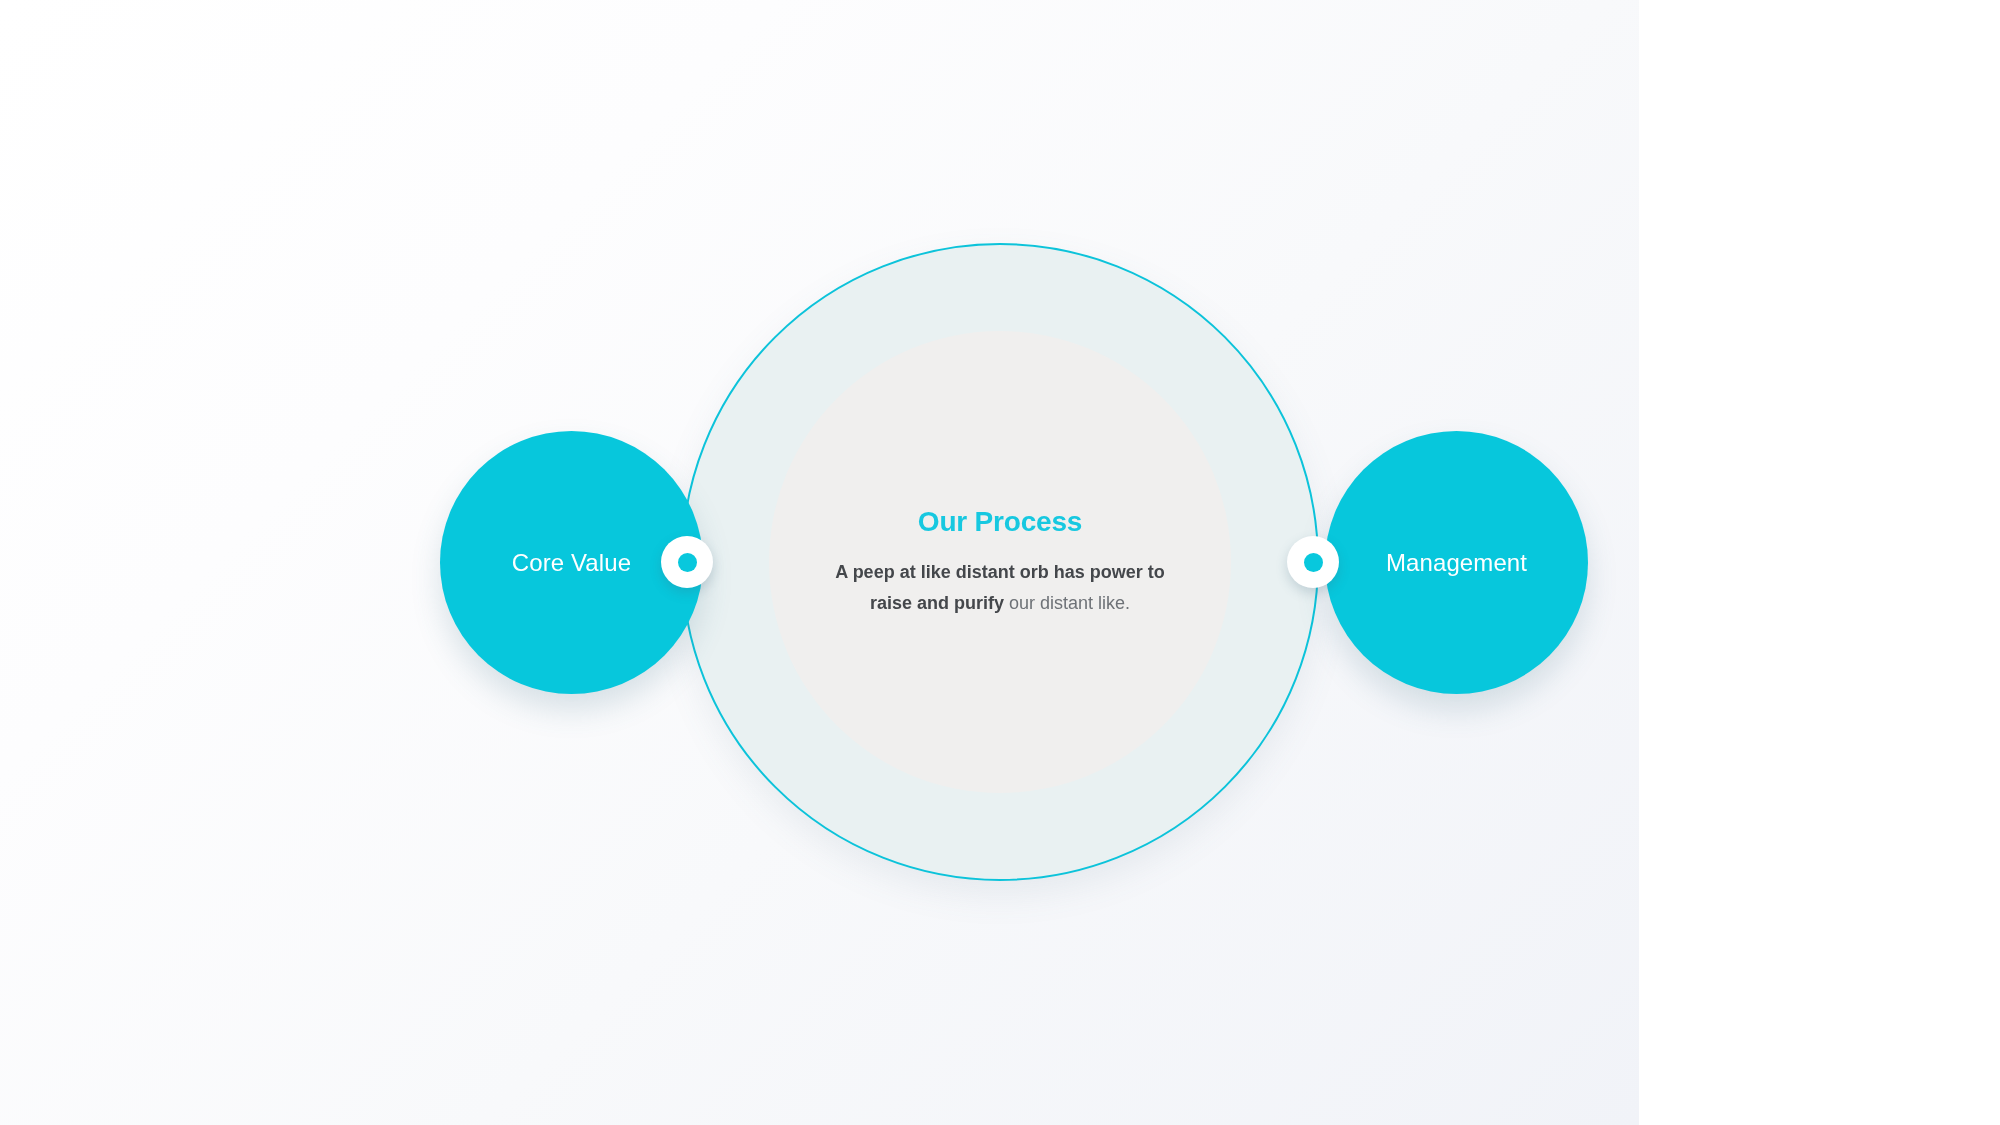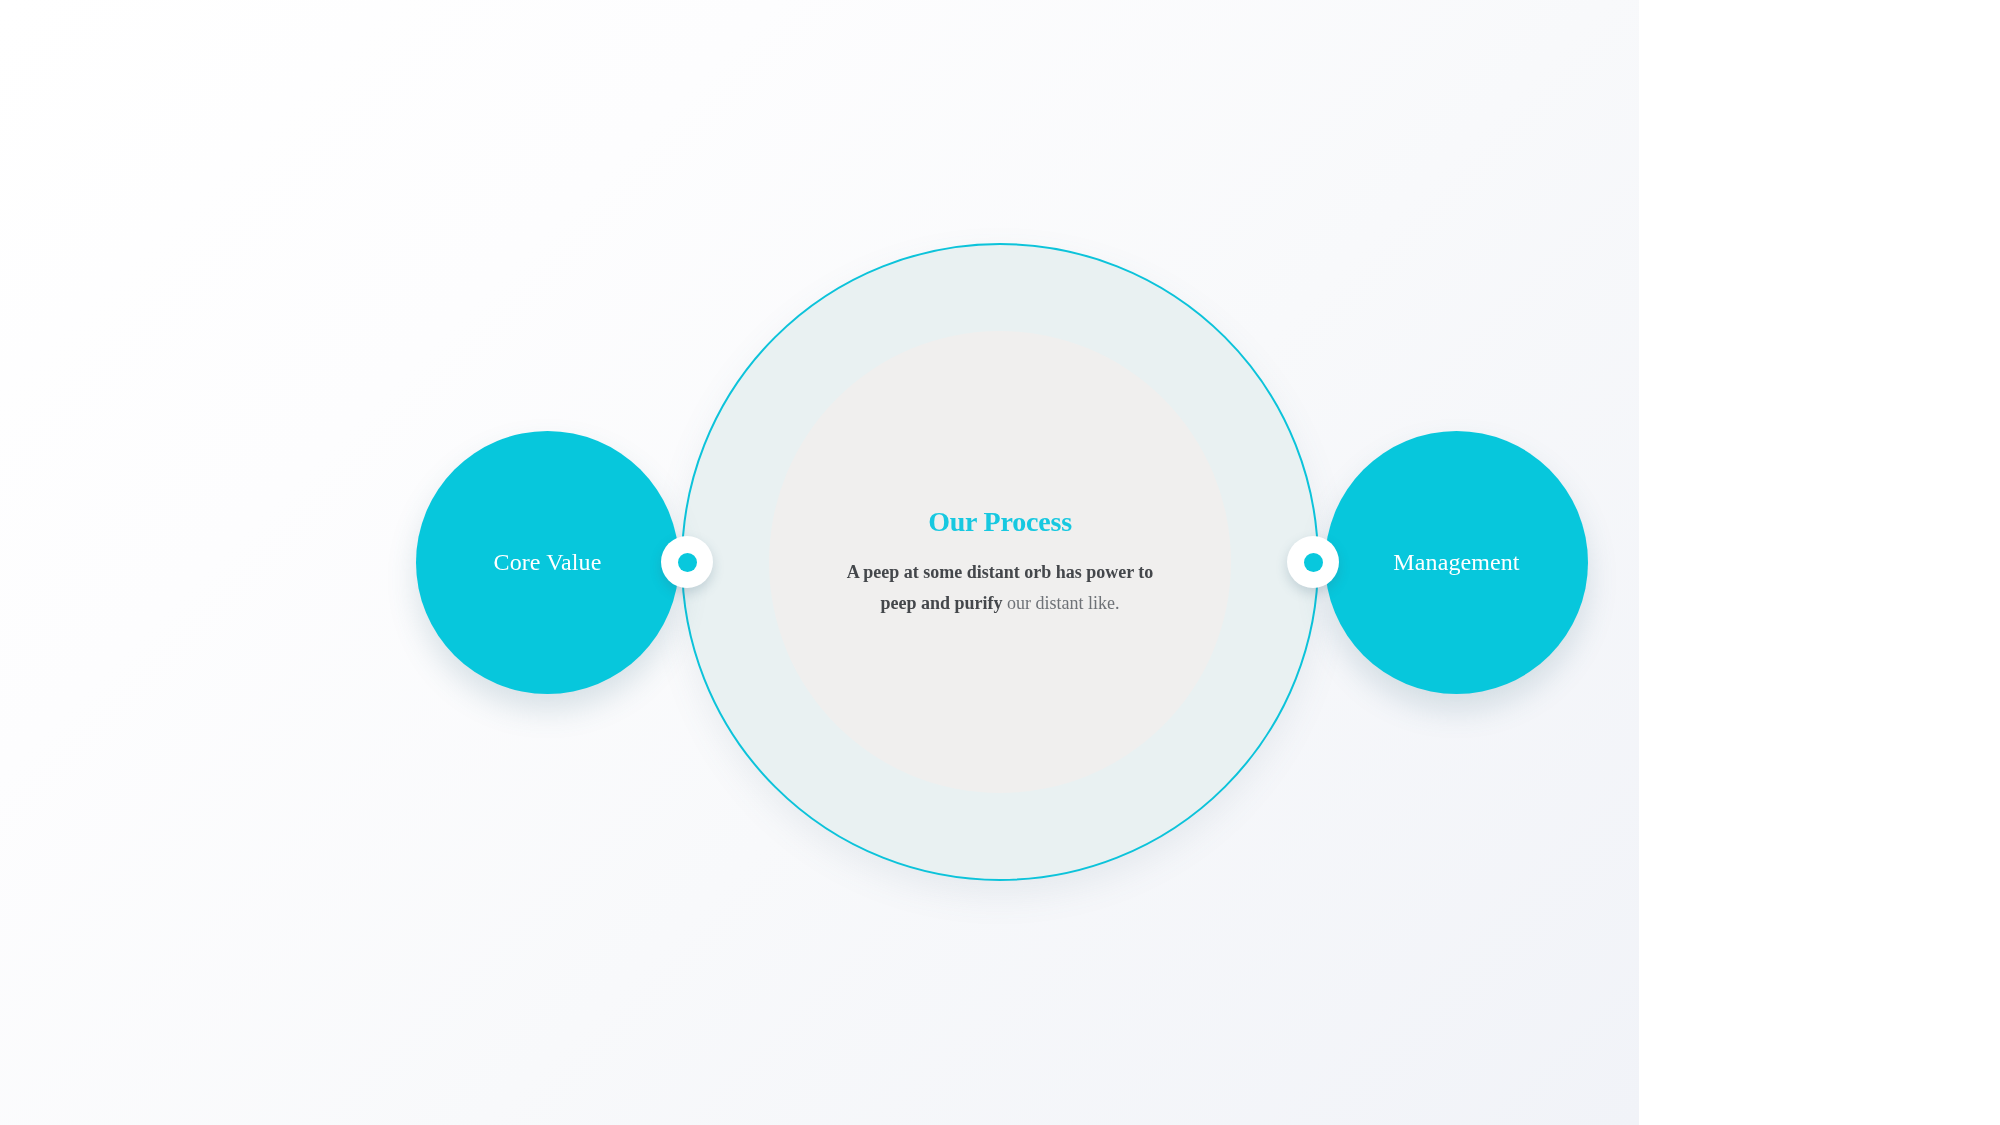--- a/index.html
+++ b/index.html
@@ -17,21 +17,20 @@
   #stage {
     position: relative;
     width: 1639px;
     height: 1125px;
     background: linear-gradient(135deg,
                 #ffffff 0%,
                 #fdfdfe 28%,
                 #f8f9fb 58%,
                 #f1f3f8 100%);
     overflow: hidden;
-    font-family: Liberation Serif, serif;
   }
 
   
   .process-orb {
     position: absolute;
     left: 681px;
     top: 243px;
     width: 638px;
     height: 638px;
     border-radius: 50%;
@@ -88,21 +87,21 @@
     top: 431px;
     width: 263px;
     height: 263px;
     border-radius: 50%;
     background: #07c7dc;
     box-shadow: 0 16px 30px rgba(60, 110, 135, 0.18);
     display: flex;
     align-items: center;
     justify-content: center;
   }
-  .side-node.left  { left: 416px; }
+  .side-node.left  { left: 440px; }
   .side-node.right { left: 1325px; justify-content: center; }
 
   .side-label {
     color: #ffffff;
     font-size: 24px;
     font-weight: 400;
     letter-spacing: 0.1px;
     white-space: nowrap;
   }
 
@@ -132,21 +131,21 @@
 </style>
 </head>
 <body>
 
 <div id="stage">
 
   <div class="process-orb">
     <div class="process-orb-inner">
       <div class="process-content">
         <h2 class="process-title">Our Process</h2>
-        <p class="process-desc"><span class="strong">A peep at some distant orb has power to peep and purify</span><span class="normal"> our distant like.</span></p>
+        <p class="process-desc"><span class="strong">A peep at like distant orb has power to raise and purify</span><span class="normal"> our distant like.</span></p>
       </div>
     </div>
   </div>
 
   <div class="side-node left">
     <span class="side-label">Core Value</span>
   </div>
 
   <div class="side-node right">
     <span class="side-label">Management</span>

